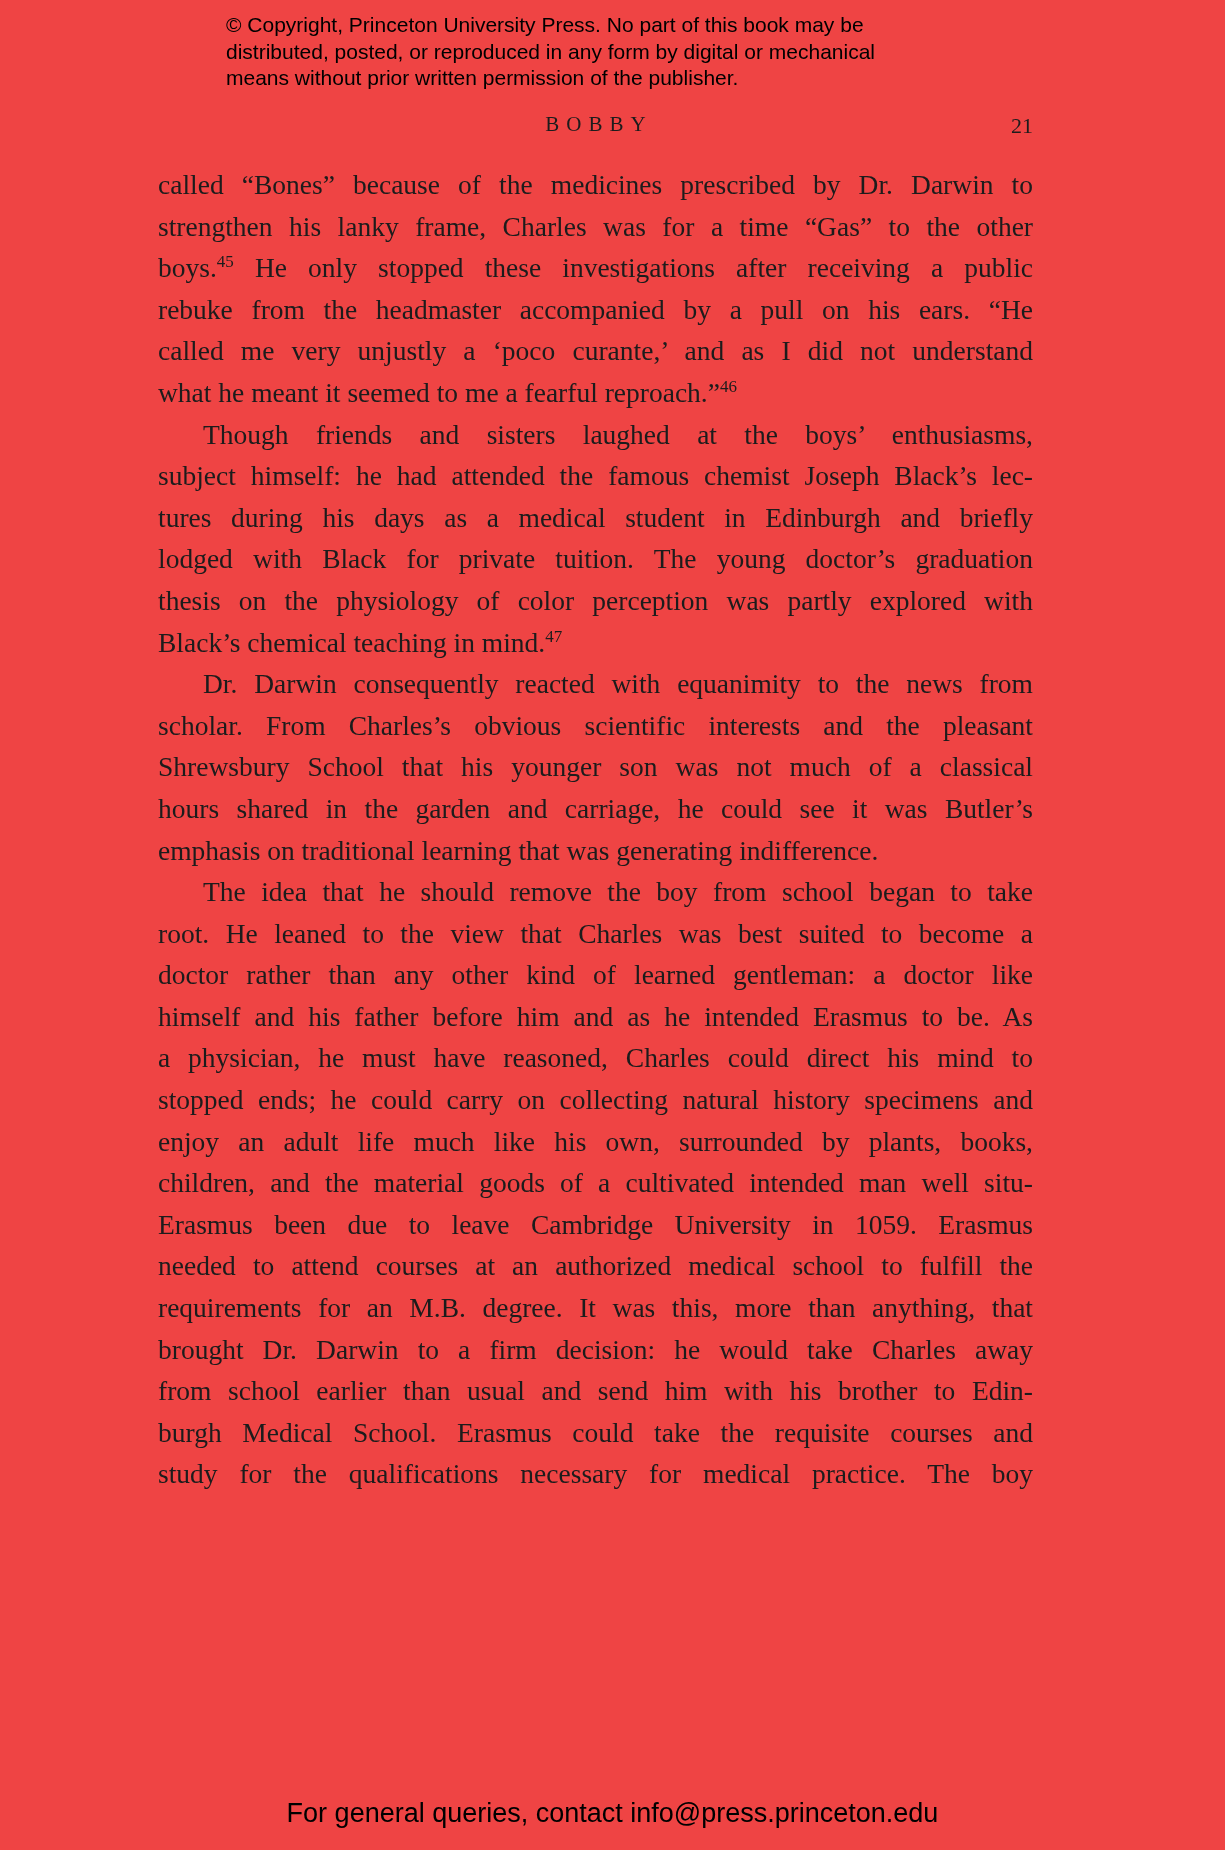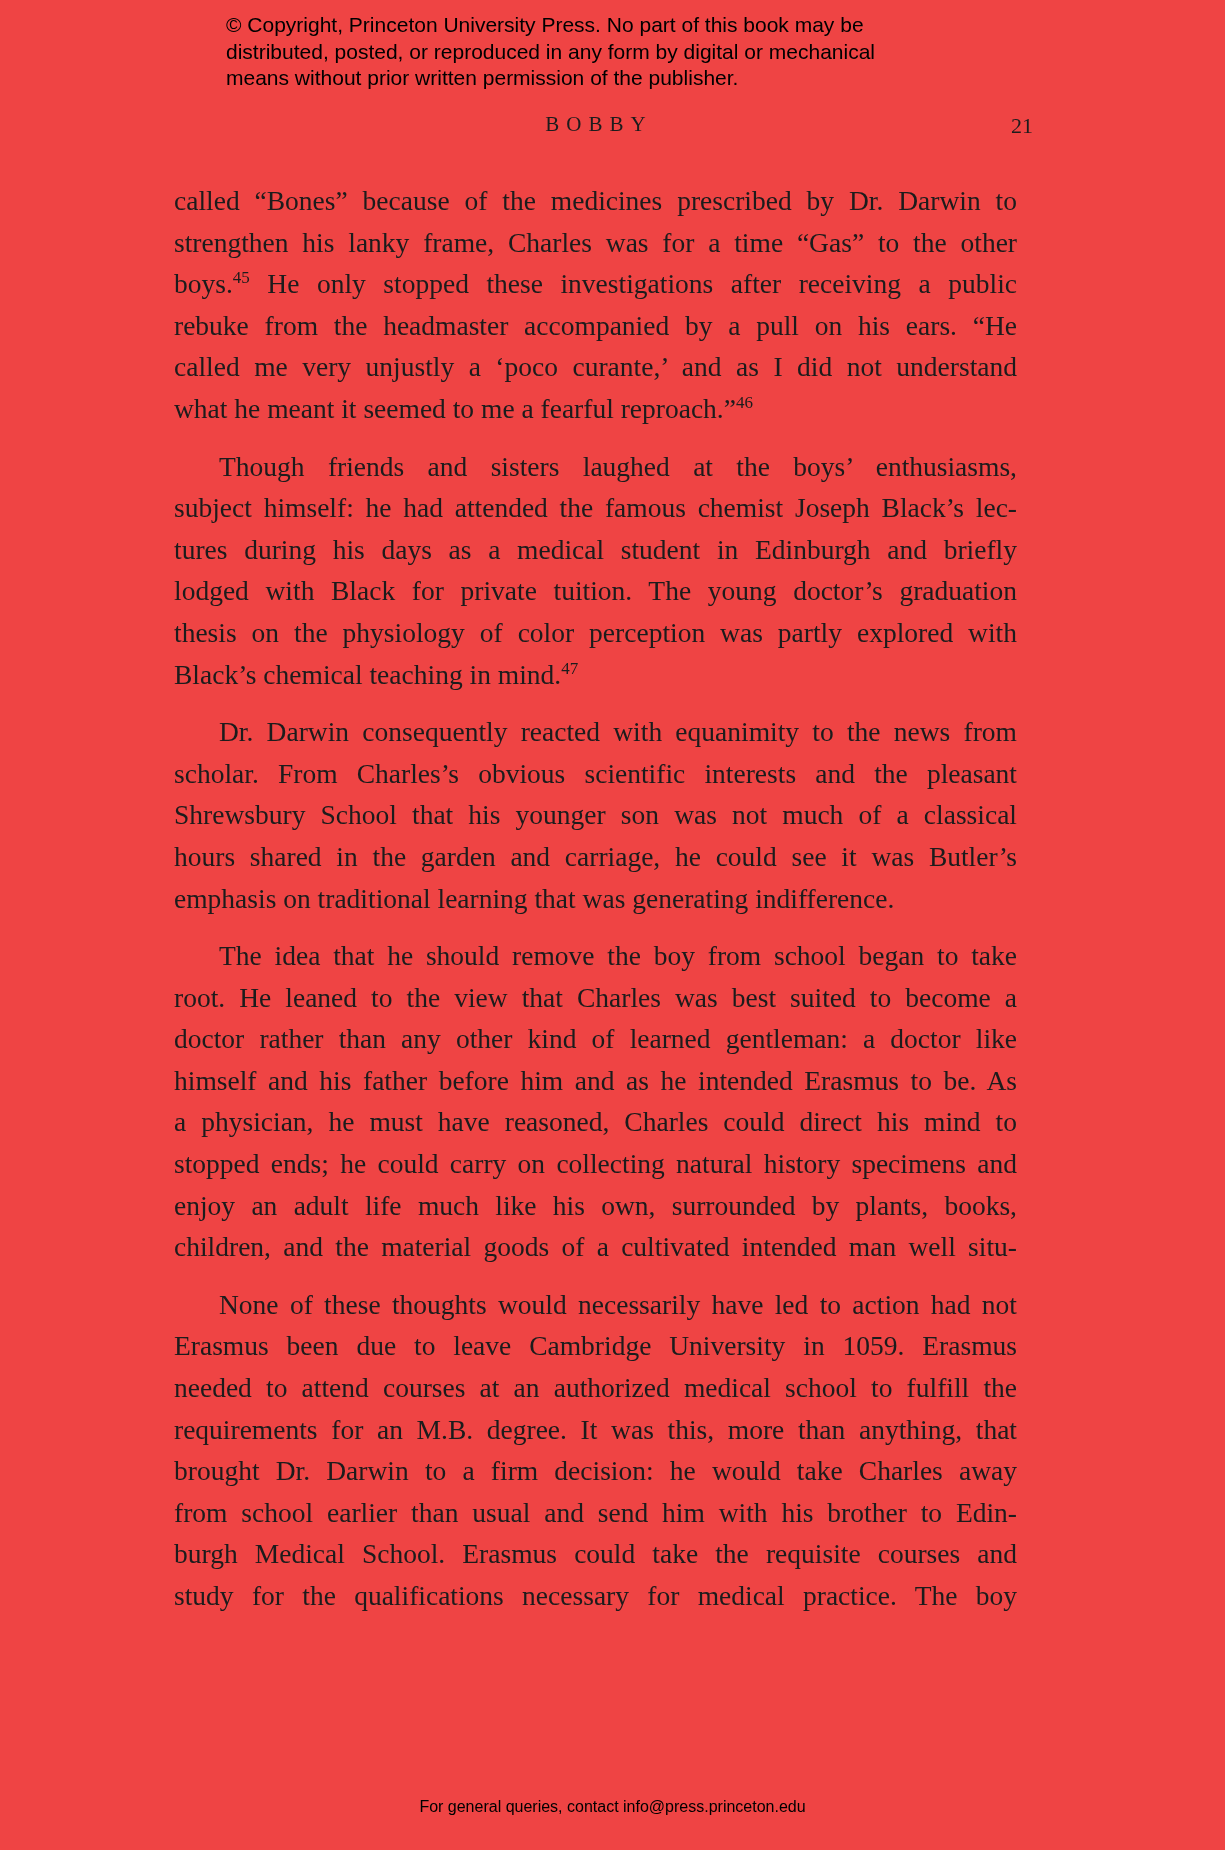--- a/index.html
+++ b/index.html
@@ -45,21 +45,21 @@
   }
   .body-text {
     position: absolute;
     left: 158px;
     top: 164px;
     width: 875px;
     font-size: 27.5px;
     line-height: 41.6px;
     color: #1c1c1c;
   }
-  .para { margin: 16px; padding: 0; }
+  .para { margin: 0; padding: 0; }
   .line {
     text-align: justify;
     text-align-last: justify;
     -moz-text-align-last: justify;
   }
   .line.end {
     text-align-last: left;
     -moz-text-align-last: left;
   }
   .line.first { text-indent: 45px; }
@@ -70,21 +70,21 @@
     position: relative;
     top: -10px;
   }
   .footer {
     position: absolute;
     left: 0;
     width: 1225px;
     top: 1798px;
     text-align: center;
     font-family: "Liberation Sans", sans-serif;
-    font-size: 16px;
+    font-size: 27px;
     color: #000000;
   }
 </style>
 </head>
 <body>
 
 <div class="page">
 
   <div class="copyright">
     <div>© Copyright, Princeton University Press. No part of this book may be</div>
@@ -125,21 +125,20 @@
         <div class="line first">The idea that he should remove the boy from school began to take</div>
         <div class="line">root. He leaned to the view that Charles was best suited to become a</div>
         <div class="line">doctor rather than any other kind of learned gentleman: a doctor like</div>
         <div class="line">himself and his father before him and as he intended Erasmus to be. As</div>
         <div class="line">a physician, he must have reasoned, Charles could direct his mind to</div>
         <div class="line">stopped ends; he could carry on collecting natural history specimens and</div>
         <div class="line">enjoy an adult life much like his own, surrounded by plants, books,</div>
         <div class="line">children, and the material goods of a cultivated intended man well situ-</div>
       </div>
       <div class="para">
-        <div class="line first">None of these thoughts would necessarily have led to action had not</div>
         <div class="line">Erasmus been due to leave Cambridge University in 1059. Erasmus</div>
         <div class="line">needed to attend courses at an authorized medical school to fulfill the</div>
         <div class="line">requirements for an M.B. degree. It was this, more than anything, that</div>
         <div class="line">brought Dr. Darwin to a firm decision: he would take Charles away</div>
         <div class="line">from school earlier than usual and send him with his brother to Edin-</div>
         <div class="line">burgh Medical School. Erasmus could take the requisite courses and</div>
         <div class="line">study for the qualifications necessary for medical practice. The boy</div>
       </div>
     </div>
 

